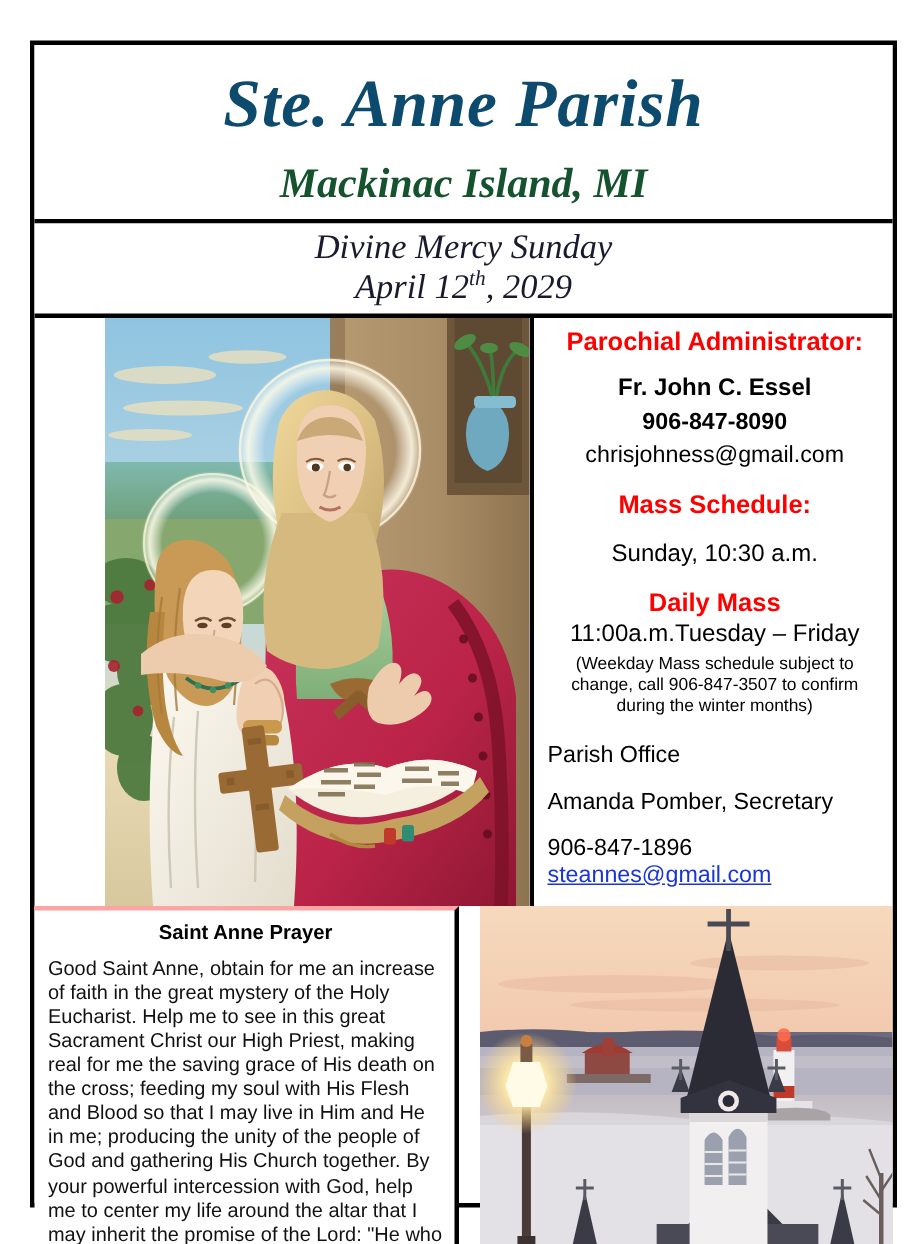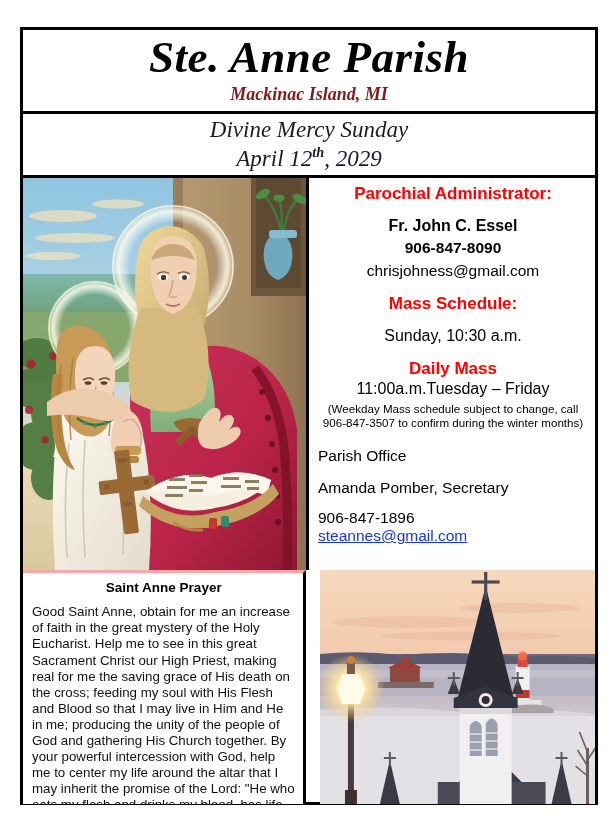--- a/index.html
+++ b/index.html
@@ -41,31 +41,31 @@
     text-align: center;
     background: #ffffff;
   }
   .parish-name {
     font-family: "Liberation Serif", "DejaVu Serif", serif;
     font-style: italic;
     font-weight: bold;
     font-size: 45px;
     line-height: 1.04;
     letter-spacing: 0.5px;
-    color: #000000;
-    margin: 0;
+    color: #0c4a6e;
+    margin: 12px;
     white-space: nowrap;
   }
   .parish-location {
     font-family: "Liberation Serif", "DejaVu Serif", serif;
     font-style: italic;
     font-weight: bold;
-    font-size: 18px;
+    font-size: 28px;
     line-height: 1.25;
-    color: #7f1d1d;
+    color: #14532d;
     margin: 2px 0 0 0;
     white-space: nowrap;
   }
 
   
   .feast-band {
     border-bottom: 3px solid #000000;
     text-align: center;
     padding: 3px 0 3px 0;
     background: #ffffff;
@@ -75,27 +75,27 @@
     font-style: italic;
     font-size: 23px;
     line-height: 1.16;
     color: #1a1a2e;
     margin: 0;
     white-space: nowrap;
   }
   .feast-date sup {
     font-size: 0.62em;
     vertical-align: super;
-    font-weight: bold;
   }
 
   
   .body-row {
     display: flex;
     align-items: flex-end;
+    padding-left: 47px;
   }
 
   .col-left {
     width: 283px;
     flex: 0 0 283px;
   }
   .col-right {
     flex: 1 1 auto;
     border-left: 3px solid #000000;
     align-self: stretch;

